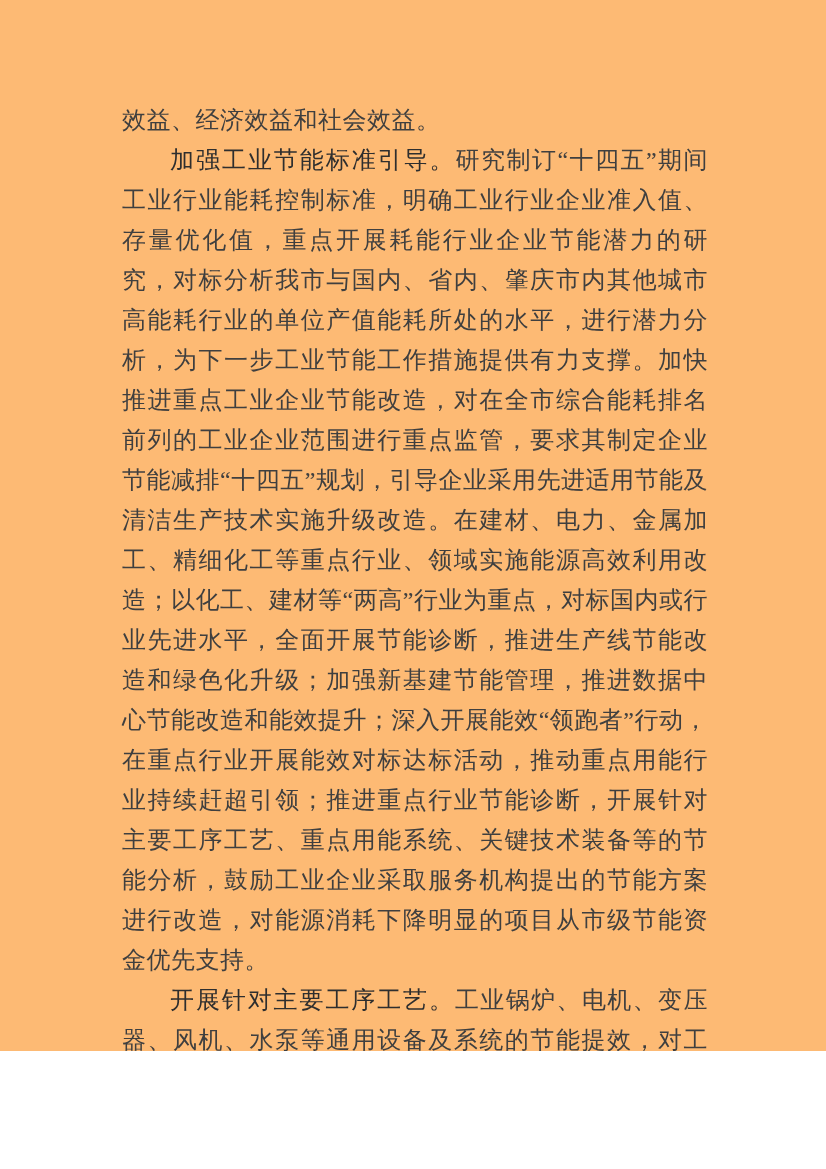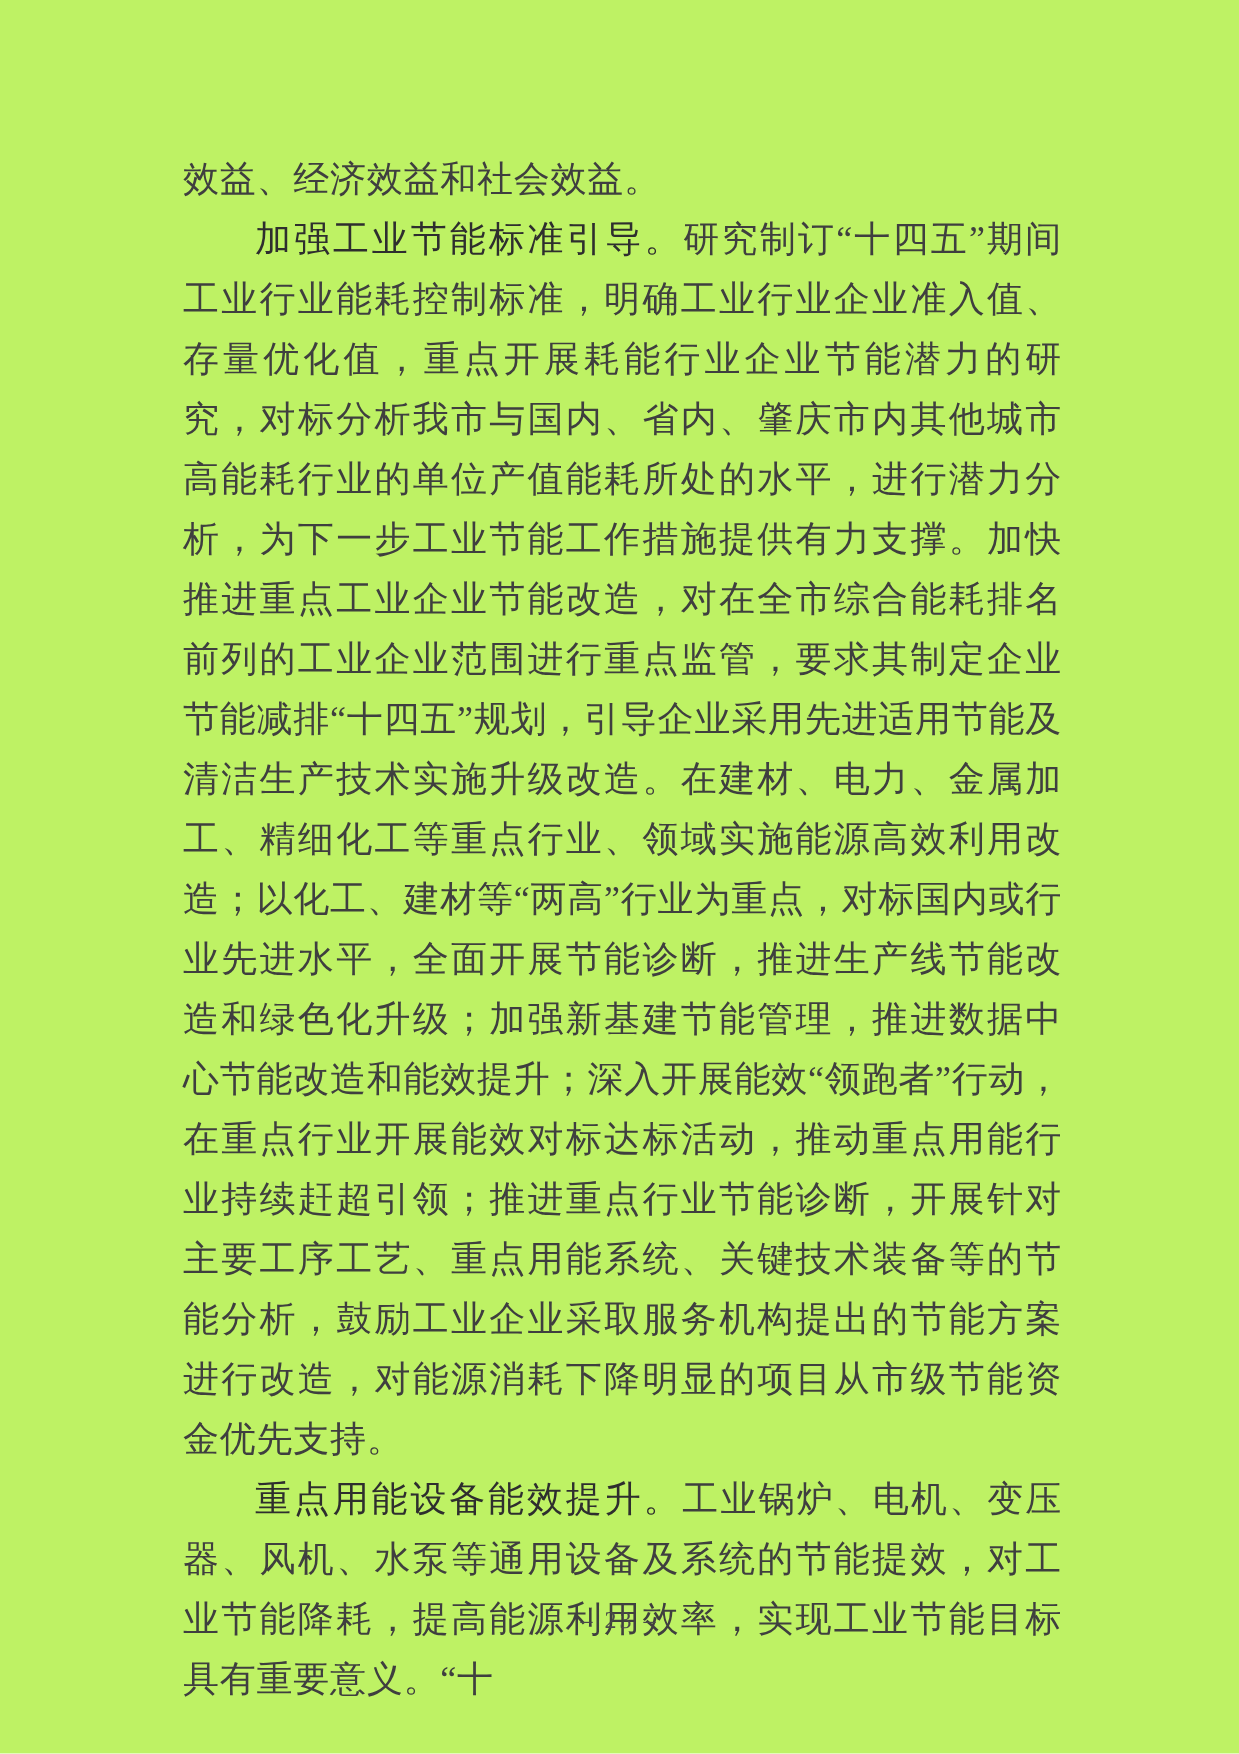--- a/index.html
+++ b/index.html
@@ -3,22 +3,22 @@
 <meta charset="utf-8">
 <style>
   html, body {
     margin: 0;
     padding: 0;
     background: #ffffff;
   }
   .page {
     position: relative;
     width: 826px;
-    height: 1169px;
-    background: #bef264;
+    height: 1051px;
+    background: #fdba74;
     overflow: hidden;
     font-family: "Liberation Serif", "DejaVu Serif", serif;
     color: #3f3f3f;
   }
   .content {
     position: absolute;
     top: 100px;
     left: 122px;
     width: 586px;
   }
@@ -66,18 +66,17 @@
 <body>
 
 <div class="page">
   <div class="content">
 
     <p class="para">效益、经济效益和社会效益。</p>
 
 
     <p class="para indent"><span class="lead">加强工业节能标准引导。</span><span>研究制订“十四五”期间工业行业能耗控制标准，明确工业行业企业准入值、存量优化值，重点开展耗能行业企业节能潜力的研究，对标分析我市与国内、省内、肇庆市内其他城市高能耗行业的单位产值能耗所处的水平，进行潜力分析，为下一步工业节能工作措施提供有力支撑。加快推进重点工业企业节能改造，对在全市综合能耗排名前列的工业企业范围进行重点监管，要求其制定企业节能减排“十四五”规划，引导企业采用先进适用节能及清洁生产技术实施升级改造。在建材、电力、金属加工、精细化工等重点行业、领域实施能源高效利用改造；以化工、建材等“两高”行业为重点，对标国内或行业先进水平，全面开展节能诊断，推进生产线节能改造和绿色化升级；加强新基建节能管理，推进数据中心节能改造和能效提升；深入开展能效“领跑者”行动，在重点行业开展能效对标达标活动，推动重点用能行业持续赶超引领；推进重点行业节能诊断，开展针对主要工序工艺、重点用能系统、关键技术装备等的节能分析，鼓励工业企业采取服务机构提出的节能方案进行改造，对能源消耗下降明显的项目从市级节能资金优先支持。</span></p>
 
-    <p class="para indent"><span class="lead">重点用能设备能效提升。</span><span>工业锅炉、电机、变压器、风机、水泵等通用设备及系统的节能提效，对工业节能降耗，提高能源利用效率，实现工业节能目标具有重要意义。“十</span></p>
+    <p class="para indent"><span class="lead">开展针对主要工序工艺。</span><span>工业锅炉、电机、变压器、风机、水泵等通用设备及系统的节能提效，对工业节能降耗，提高能源利用效率，实现工业节能目标具有重要意义。“十</span></p>
 
   </div>
 
-  <div class="footer">– 23 –</div>
 </div>
 
 </body></html>

